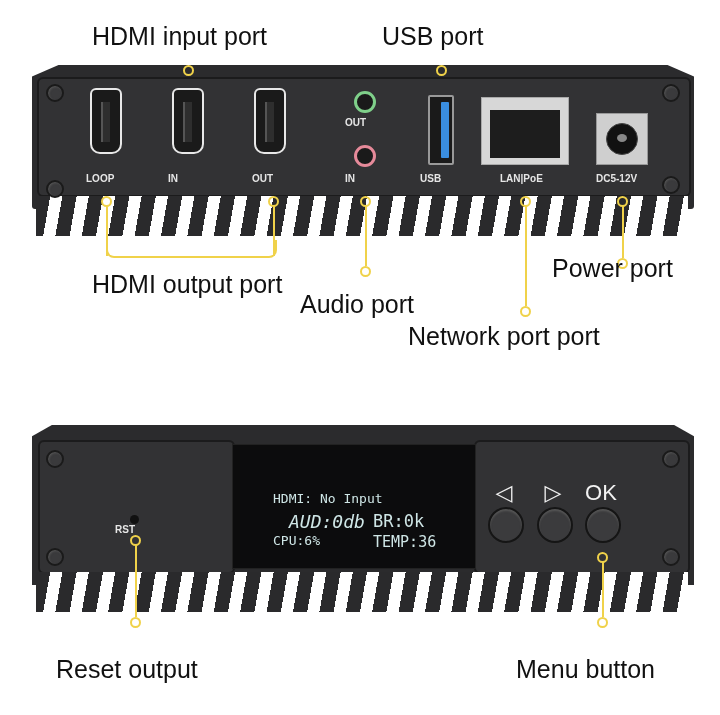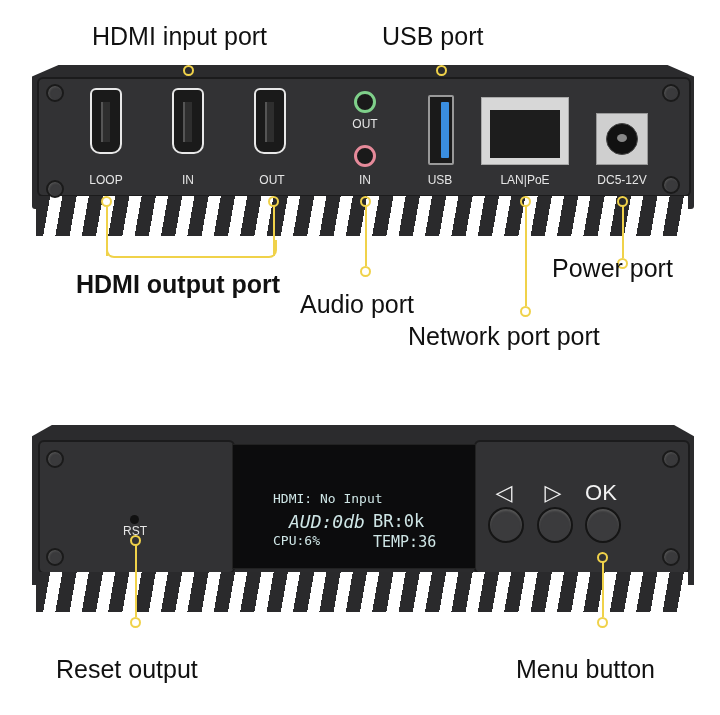--- a/index.html
+++ b/index.html
@@ -7,21 +7,21 @@
   .abs{position:absolute;}
   .label{position:absolute;color:#111;font-size:25px;white-space:nowrap;font-family:"Liberation Sans",sans-serif;}
   .panel-top{position:absolute;left:32px;top:65px;width:662px;height:144px;background:#2b2b2d;border-radius:3px;
      clip-path:polygon(4% 0,96% 0,100% 8%,100% 100%,0 100%,0 8%);}
   .panel-face{position:absolute;border:2px solid #1b1b1c;border-radius:6px;background:#323234;}
   .fins{position:absolute;height:40px;
      background:repeating-linear-gradient(100deg,#2a2a2c 0 14px,#fff 14px 26px);}
   .screw{position:absolute;width:14px;height:14px;border-radius:50%;background:#3a3a3c;border:2px solid #1a1a1a;box-shadow:inset 1px 1px 2px #555;}
   .hdmi{position:absolute;width:28px;height:62px;border:2px solid #e8e8e8;border-radius:6px 6px 10px 10px;background:#1a1a1a;}
   .hdmi::after{content:"";position:absolute;left:9px;top:12px;width:7px;height:40px;background:#2e2e2e;border-left:2px solid #555;}
-  .port-lbl{position:absolute;color:#e6e6e6;font-size:12px;font-weight:normal;text-align:center;width:40px;}
+  .port-lbl{position:absolute;color:#e6e6e6;font-size:10px;font-weight:bold;width:40px;}
   .jack{position:absolute;width:16px;height:16px;border-radius:50%;background:#1a1a1a;border:3px solid;}
   .usb{position:absolute;width:22px;height:66px;background:#1a1a1a;border:2px solid #999;border-radius:2px;}
   .usb::after{content:"";position:absolute;right:3px;top:5px;width:8px;height:56px;background:#3a8ee0;border-radius:1px;}
   .rj45{position:absolute;width:86px;height:66px;background:#d7d7d7;border:1px solid #aaa;}
   .rj45 .hole{position:absolute;left:8px;top:12px;width:70px;height:48px;background:#1d1d1d;}
   .dc{position:absolute;width:50px;height:50px;background:#cfcfcf;border:1px solid #999;}
   .dc .barrel{position:absolute;left:9px;top:9px;width:30px;height:30px;border-radius:50%;background:#111;border:1px solid #444;}
   .dc .pin{position:absolute;left:20px;top:20px;width:10px;height:8px;border-radius:50%;background:#888;}
   .dot{position:absolute;width:11px;height:11px;border-radius:50%;border:2px solid #f0d24a;background:transparent;box-sizing:border-box;}
   .line{position:absolute;background:#f0d24a;}
@@ -89,21 +89,21 @@
 <div class="dot" style="left:360px;top:266px;"></div>
 
 <div class="dot" style="left:520px;top:196px;"></div>
 <div class="line" style="left:525px;top:206px;width:2px;height:100px;"></div>
 <div class="dot" style="left:520px;top:306px;"></div>
 
 <div class="dot" style="left:617px;top:196px;"></div>
 <div class="line" style="left:622px;top:206px;width:2px;height:52px;"></div>
 <div class="dot" style="left:617px;top:258px;"></div>
 
-<div class="label" style="left:76px;top:270px;font-weight:bold;">HDMI output port</div>
+<div class="label" style="left:92px;top:270px;">HDMI output port</div>
 <div class="label" style="left:300px;top:290px;">Audio port</div>
 <div class="label" style="left:552px;top:254px;">Power port</div>
 <div class="label" style="left:408px;top:322px;">Network port port</div>
 
 <div>
   <div class="panel-bot"></div>
   <div class="panel-face" style="left:38px;top:440px;width:193px;height:130px;"></div>
   <div class="panel-face" style="left:474px;top:440px;width:212px;height:130px;"></div>
   <div class="fins" style="left:36px;top:572px;width:652px;"></div>
 

